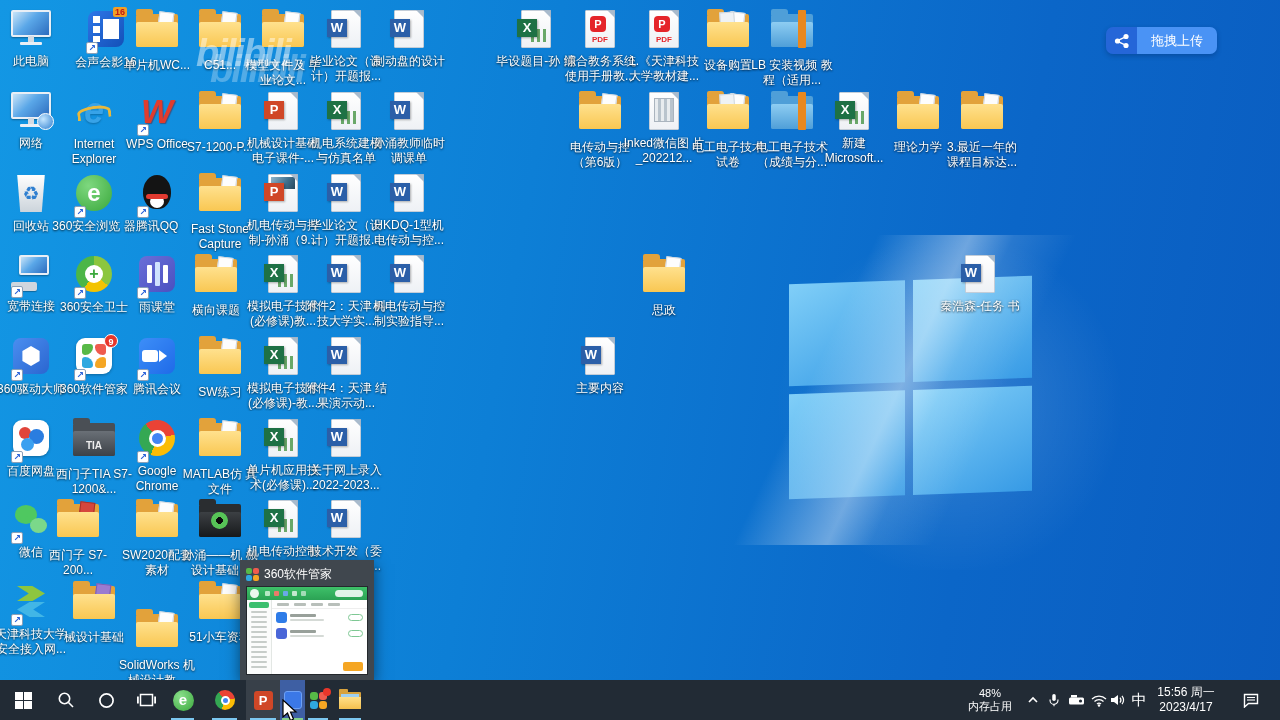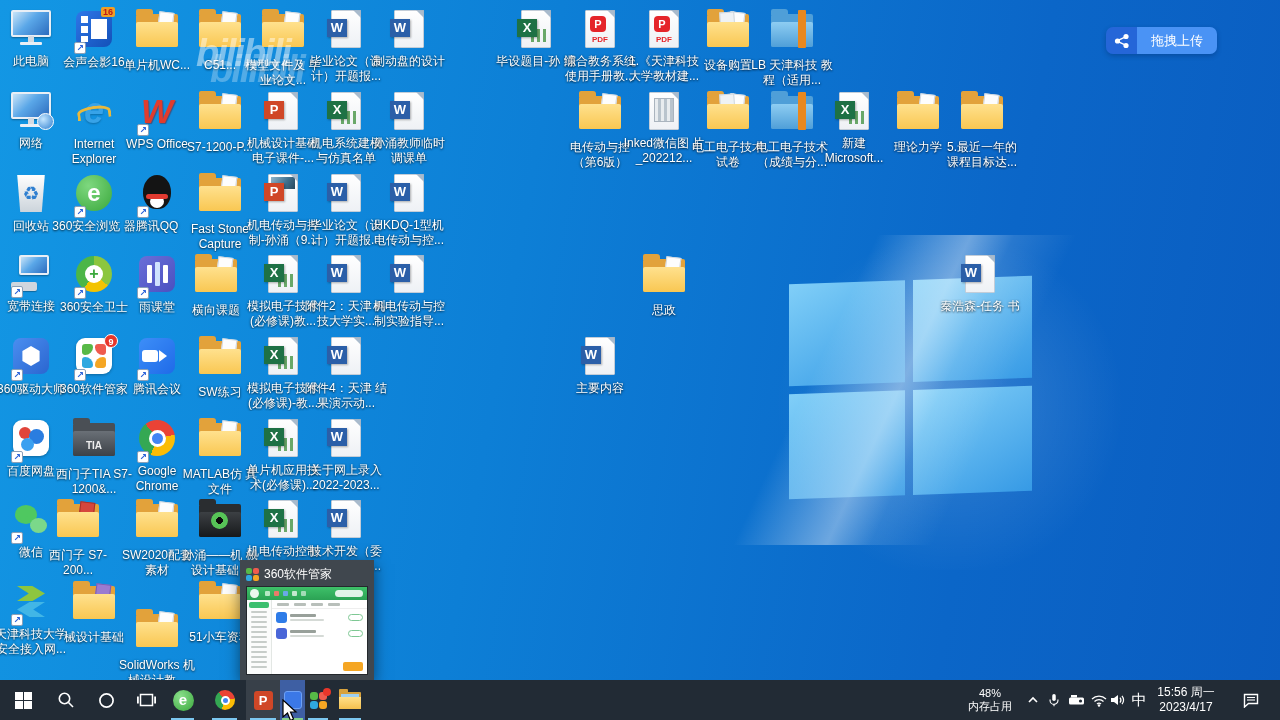--- a/index.html
+++ b/index.html
@@ -232,21 +232,21 @@
       <div class="di" style="left: 31px; top: 8px;">
         <div class="ic">
           <div class="mon">
             <i class="scr"></i>
             <i class="std"></i>
             <i class="bse"></i>
           </div>
         </div>
         <div class="lb">此电脑</div>
       </div>
-      <div class="di" style="left: 94px; top: 8px;">
+      <div class="di" style="left: 106px; top: 8px;">
         <div class="ic">
           <div class="app vs">
             <i class="f1"></i>
             <i class="f2"></i>
             <i class="f3"></i>
             <i class="f4"></i>
             <span class="v16">16</span>
           </div>
           <span class="sc">↗</span>
         </div>
@@ -337,21 +337,21 @@
         <div class="lb">设备购置</div>
       </div>
       <div class="di" style="left: 792px; top: 8px;">
         <div class="ic">
           <div class="fd zip">
             <i class="bk"></i>
             <i class="zp"></i>
             <i class="fr"></i>
           </div>
         </div>
-        <div class="lb">LB 天津科技 教程（适用...</div>
+        <div class="lb">LB 安装视频 教程（适用...</div>
       </div>
       <div class="di" style="left: 31px; top: 90px;">
         <div class="ic">
           <div class="mon">
             <i class="scr"></i>
             <i class="std"></i>
             <i class="bse"></i>
             <i class="glb"></i>
           </div>
         </div>
@@ -464,21 +464,21 @@
         <div class="lb">理论力学</div>
       </div>
       <div class="di" style="left: 982px; top: 90px;">
         <div class="ic">
           <div class="fd ">
             <i class="bk"></i>
             <i class="pp"></i>
             <i class="fr"></i>
           </div>
         </div>
-        <div class="lb">5.最近一年的 课程目标达...</div>
+        <div class="lb">3.最近一年的 课程目标达...</div>
       </div>
       <div class="di" style="left: 31px; top: 172px;">
         <div class="ic">
           <div class="rbn">♻</div>
         </div>
         <div class="lb">回收站</div>
       </div>
       <div class="di" style="left: 94px; top: 172px;">
         <div class="ic">
           <div class="app e360">e</div>

